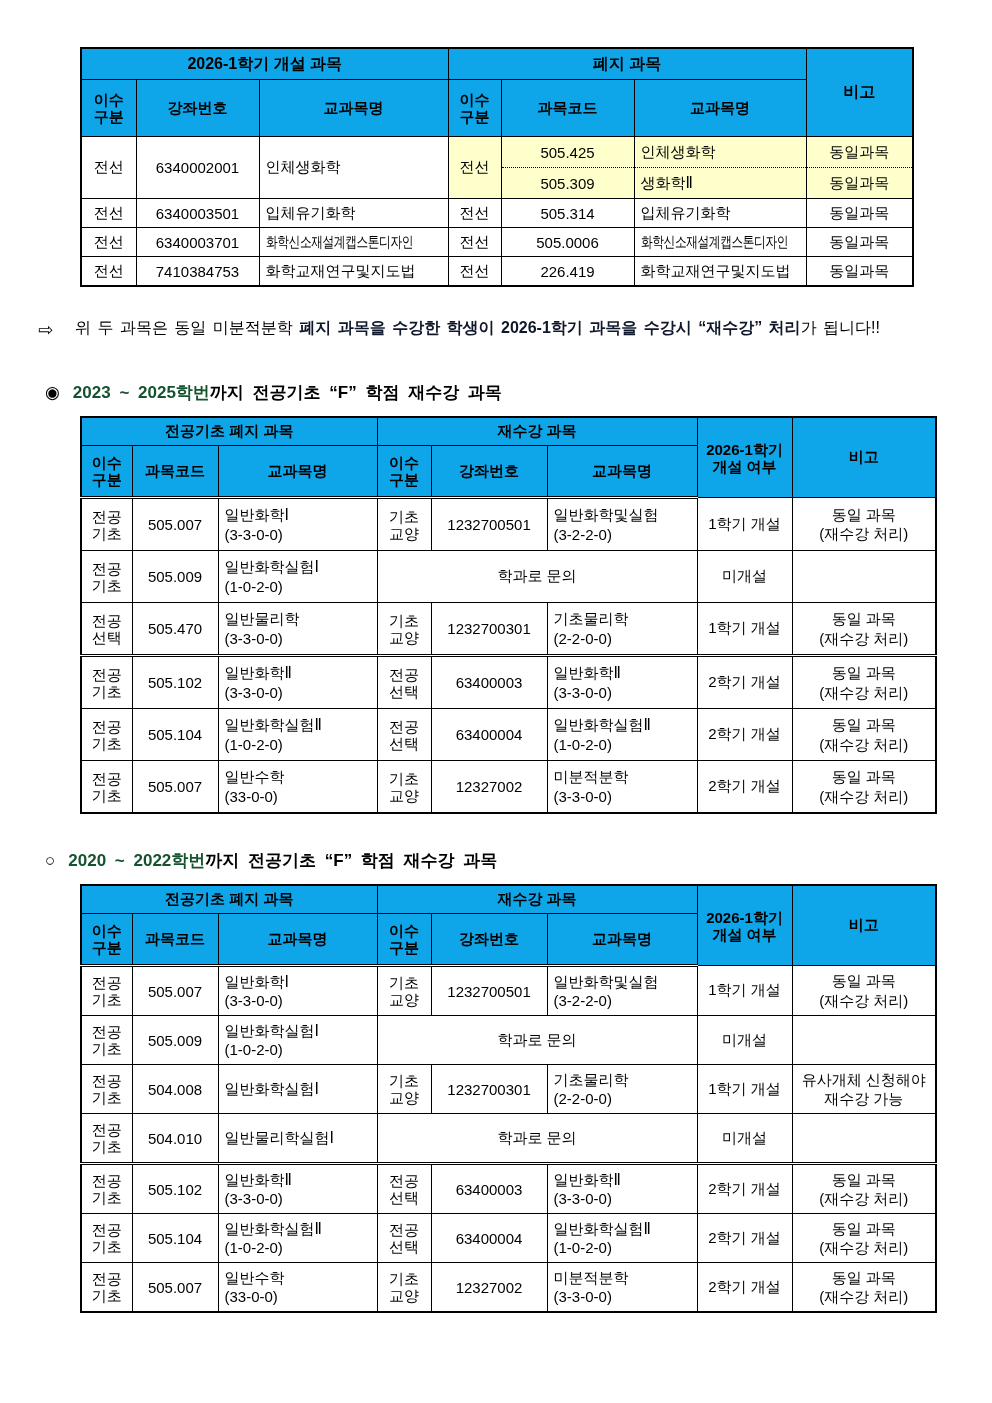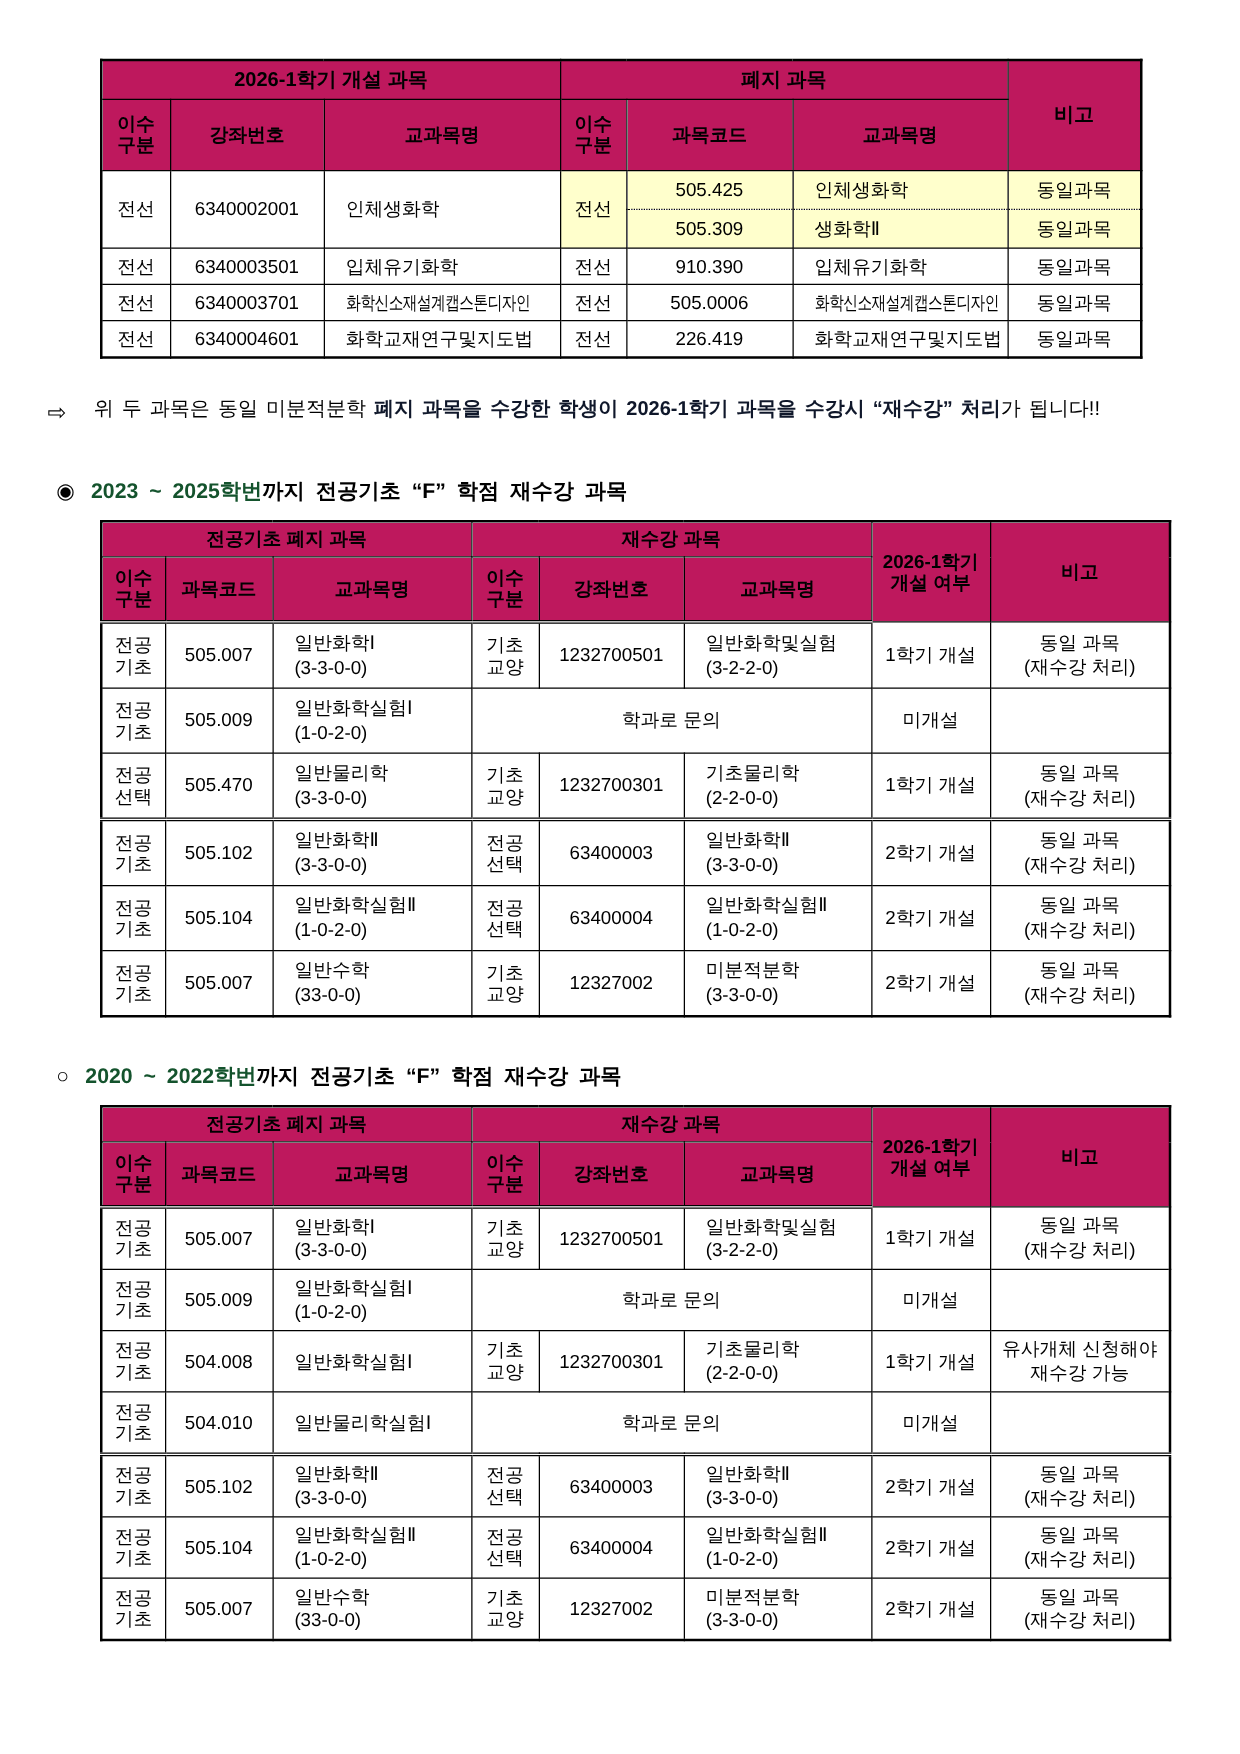--- a/index.html
+++ b/index.html
@@ -1,24 +1,24 @@
 <!DOCTYPE html>
 <html><head>
 <meta charset="utf-8">
 <style>
   html,body { margin:0; padding:0; background:#fff; }
   body { font-family:"Liberation Sans","DejaVu Sans",sans-serif; color:#000; }
   .page { width:992px; height:1403px; background:#fff; overflow:hidden; position:relative; }
 
   table { border-collapse:collapse; table-layout:fixed; border:2px solid #000; }
   td, th { border:1px solid #000; font-size:15px; padding:1px 4px; vertical-align:middle; overflow:hidden; }
-  th { background:#be185d; font-weight:bold; text-align:center; }
+  th { background:#0ea5e9; font-weight:bold; text-align:center; }
   .pre { white-space:pre-line; line-height:1.15; }
   .c { text-align:center; }
-  .l { text-align:left; padding-left:17px; }
+  .l { text-align:left; padding-left:6px; }
   .y { background:#ffffcc; }
   .dotted { border-bottom:1px dotted #000; }
   tr.dotted-top td { border-top:1px dotted #000; }
   .dbl td, .dbl th { border-bottom:3px double #000; }
   .squeeze { display:inline-block; transform:scaleX(0.78); transform-origin:0 50%; white-space:nowrap; letter-spacing:-0.5px; }
   .block { display:block; line-height:1.3; }
 
   .t1 { margin:47px 0 0 80px; width:832px; }
   .t1 tr.hrow1 th { height:28px; font-size:16px; }
   .t1 tr.hrow2 th { height:54px; }
@@ -83,36 +83,36 @@
     <tr class="sub dotted-top">
       <td class="c y">505.309</td>
       <td class="l y">생화학Ⅱ</td>
       <td class="c y">동일과목</td>
     </tr>
     <tr class="drow">
       <td class="c">전선</td>
       <td class="c">6340003501</td>
       <td class="l">입체유기화학</td>
       <td class="c">전선</td>
-      <td class="c">910.390</td>
+      <td class="c">505.314</td>
       <td class="l">입체유기화학</td>
       <td class="c">동일과목</td>
     </tr>
     <tr class="drow">
       <td class="c">전선</td>
       <td class="c">6340003701</td>
       <td class="l"><span class="squeeze">화학신소재설계캡스톤디자인</span></td>
       <td class="c">전선</td>
       <td class="c">505.0006</td>
       <td class="l"><span class="squeeze">화학신소재설계캡스톤디자인</span></td>
       <td class="c">동일과목</td>
     </tr>
     <tr class="drow">
       <td class="c">전선</td>
-      <td class="c">6340004601</td>
+      <td class="c">7410384753</td>
       <td class="l">화학교재연구및지도법</td>
       <td class="c">전선</td>
       <td class="c">226.419</td>
       <td class="l">화학교재연구및지도법</td>
       <td class="c">동일과목</td>
     </tr>
   </tbody>
     </table>
 
   <div class="note">

